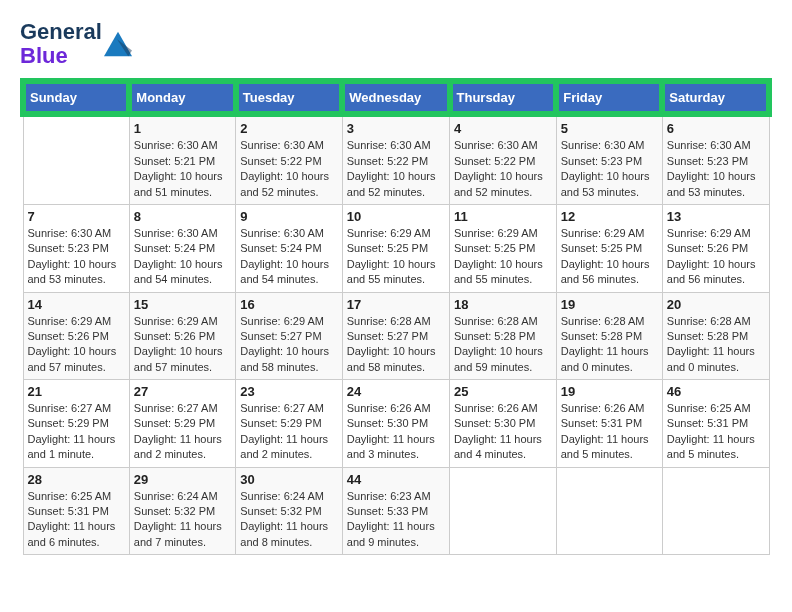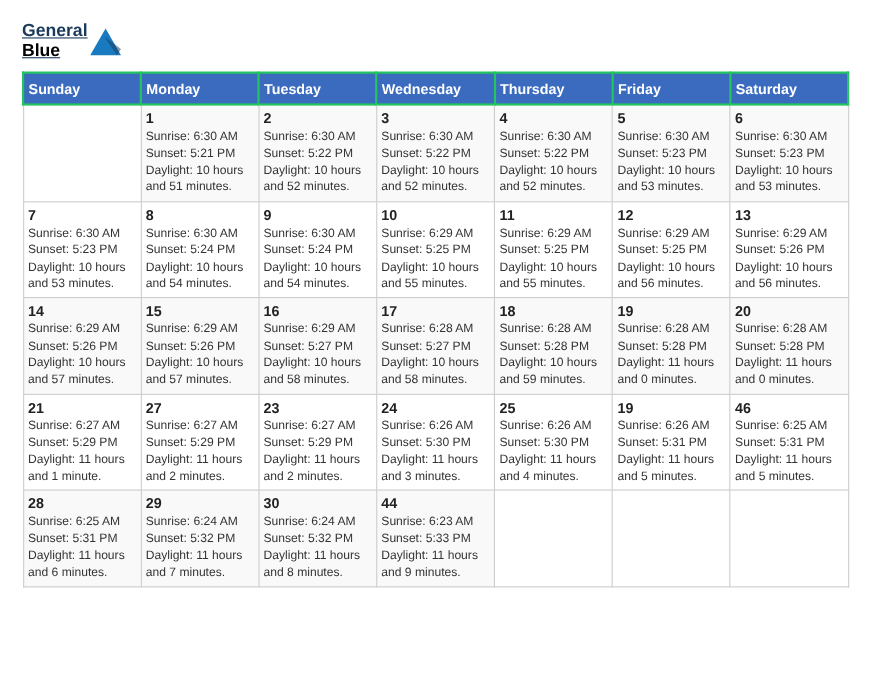--- a/index.html
+++ b/index.html
@@ -14,25 +14,24 @@
       display: flex;
       justify-content: space-between;
       align-items: flex-start;
       margin-bottom: 10px;
     }
     .logo {
       display: flex;
       align-items: center;
     }
     .logo-text {
-      font-size: 16px;
+      font-size: 22px;
       font-weight: bold;
       color: #1a3a5c;
       line-height: 1.1;
-      text-decoration: underline;
     }
     .logo-text span {
       color: #1a7abf;
     }
     .logo-icon {
       width: 28px;
       height: 28px;
       margin-left: 2px;
     }
     .title-block {
@@ -53,21 +52,21 @@
       border-collapse: collapse;
       font-size: 11px;
     }
     thead tr th {
       background-color: #3a6bbf;
       color: #fff;
       padding: 6px 4px;
       text-align: left;
       font-size: 13px;
       font-weight: bold;
-      border: 2px solid #22c55e;
+      border: 6px solid #22c55e;
     }
     tbody tr td {
       border: 1px solid #ccc;
       vertical-align: top;
       padding: 4px;
       width: 108px;
       min-height: 80px;
       background: #fff;
     }
     tbody tr:nth-child(odd) td {
@@ -89,21 +88,21 @@
       background: #fff !important;
     }
   </style>
 </head>
 <body>
 
 <div class="header-section">
   <div class="logo">
     <div>
       <div style="display:flex;align-items:center;">
-        <span class="logo-text">General<br><span style="color:#000000">Blue</span></span>
+        <span class="logo-text">General<br><span style="color:#6d28d9">Blue</span></span>
         <svg class="logo-icon" viewBox="0 0 30 30" xmlns="http://www.w3.org/2000/svg">
           <polygon points="0,28 15,2 30,28" fill="#1a7abf"></polygon>
           <polygon points="14,10 26,28 30,22" fill="#1a3a5c" opacity="0.5"></polygon>
         </svg>
       </div>
     </div>
   </div>
   <div class="title-block">
     <div class="month-title"></div>
     <div class="location-title"></div>

